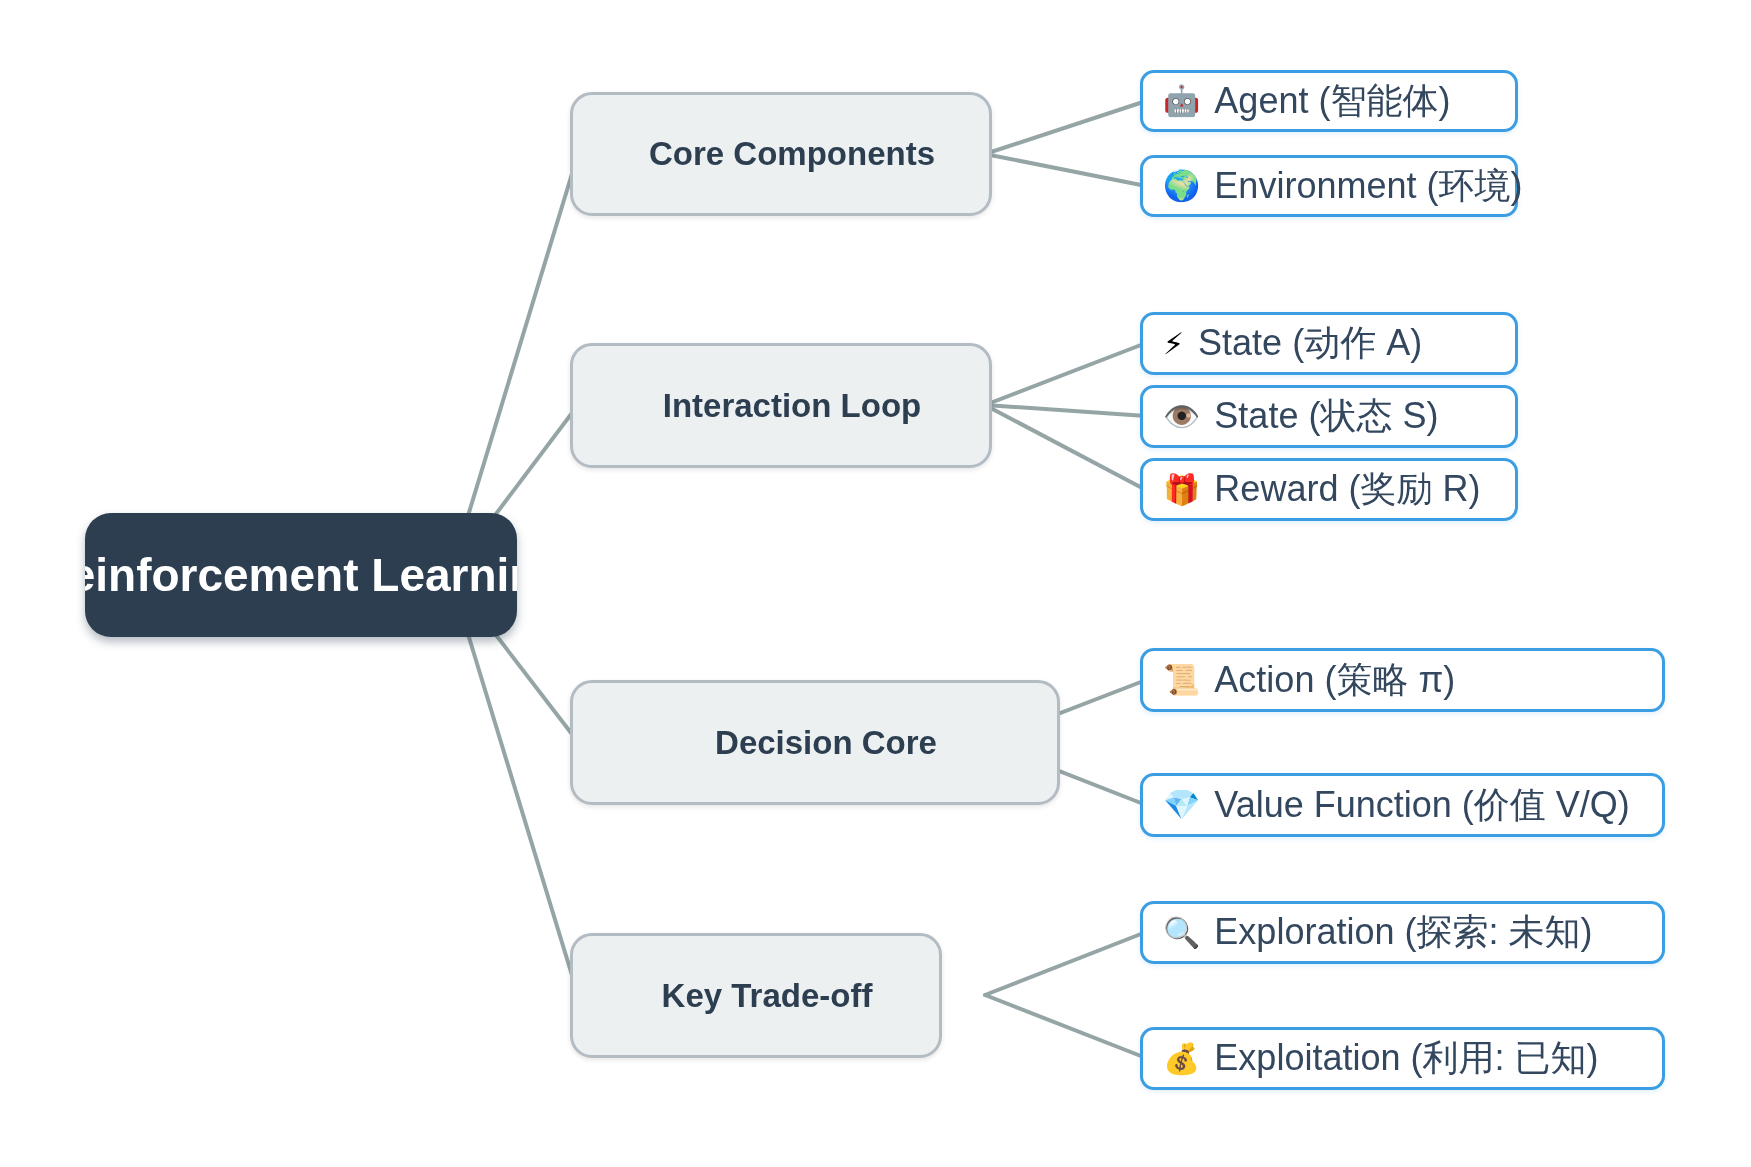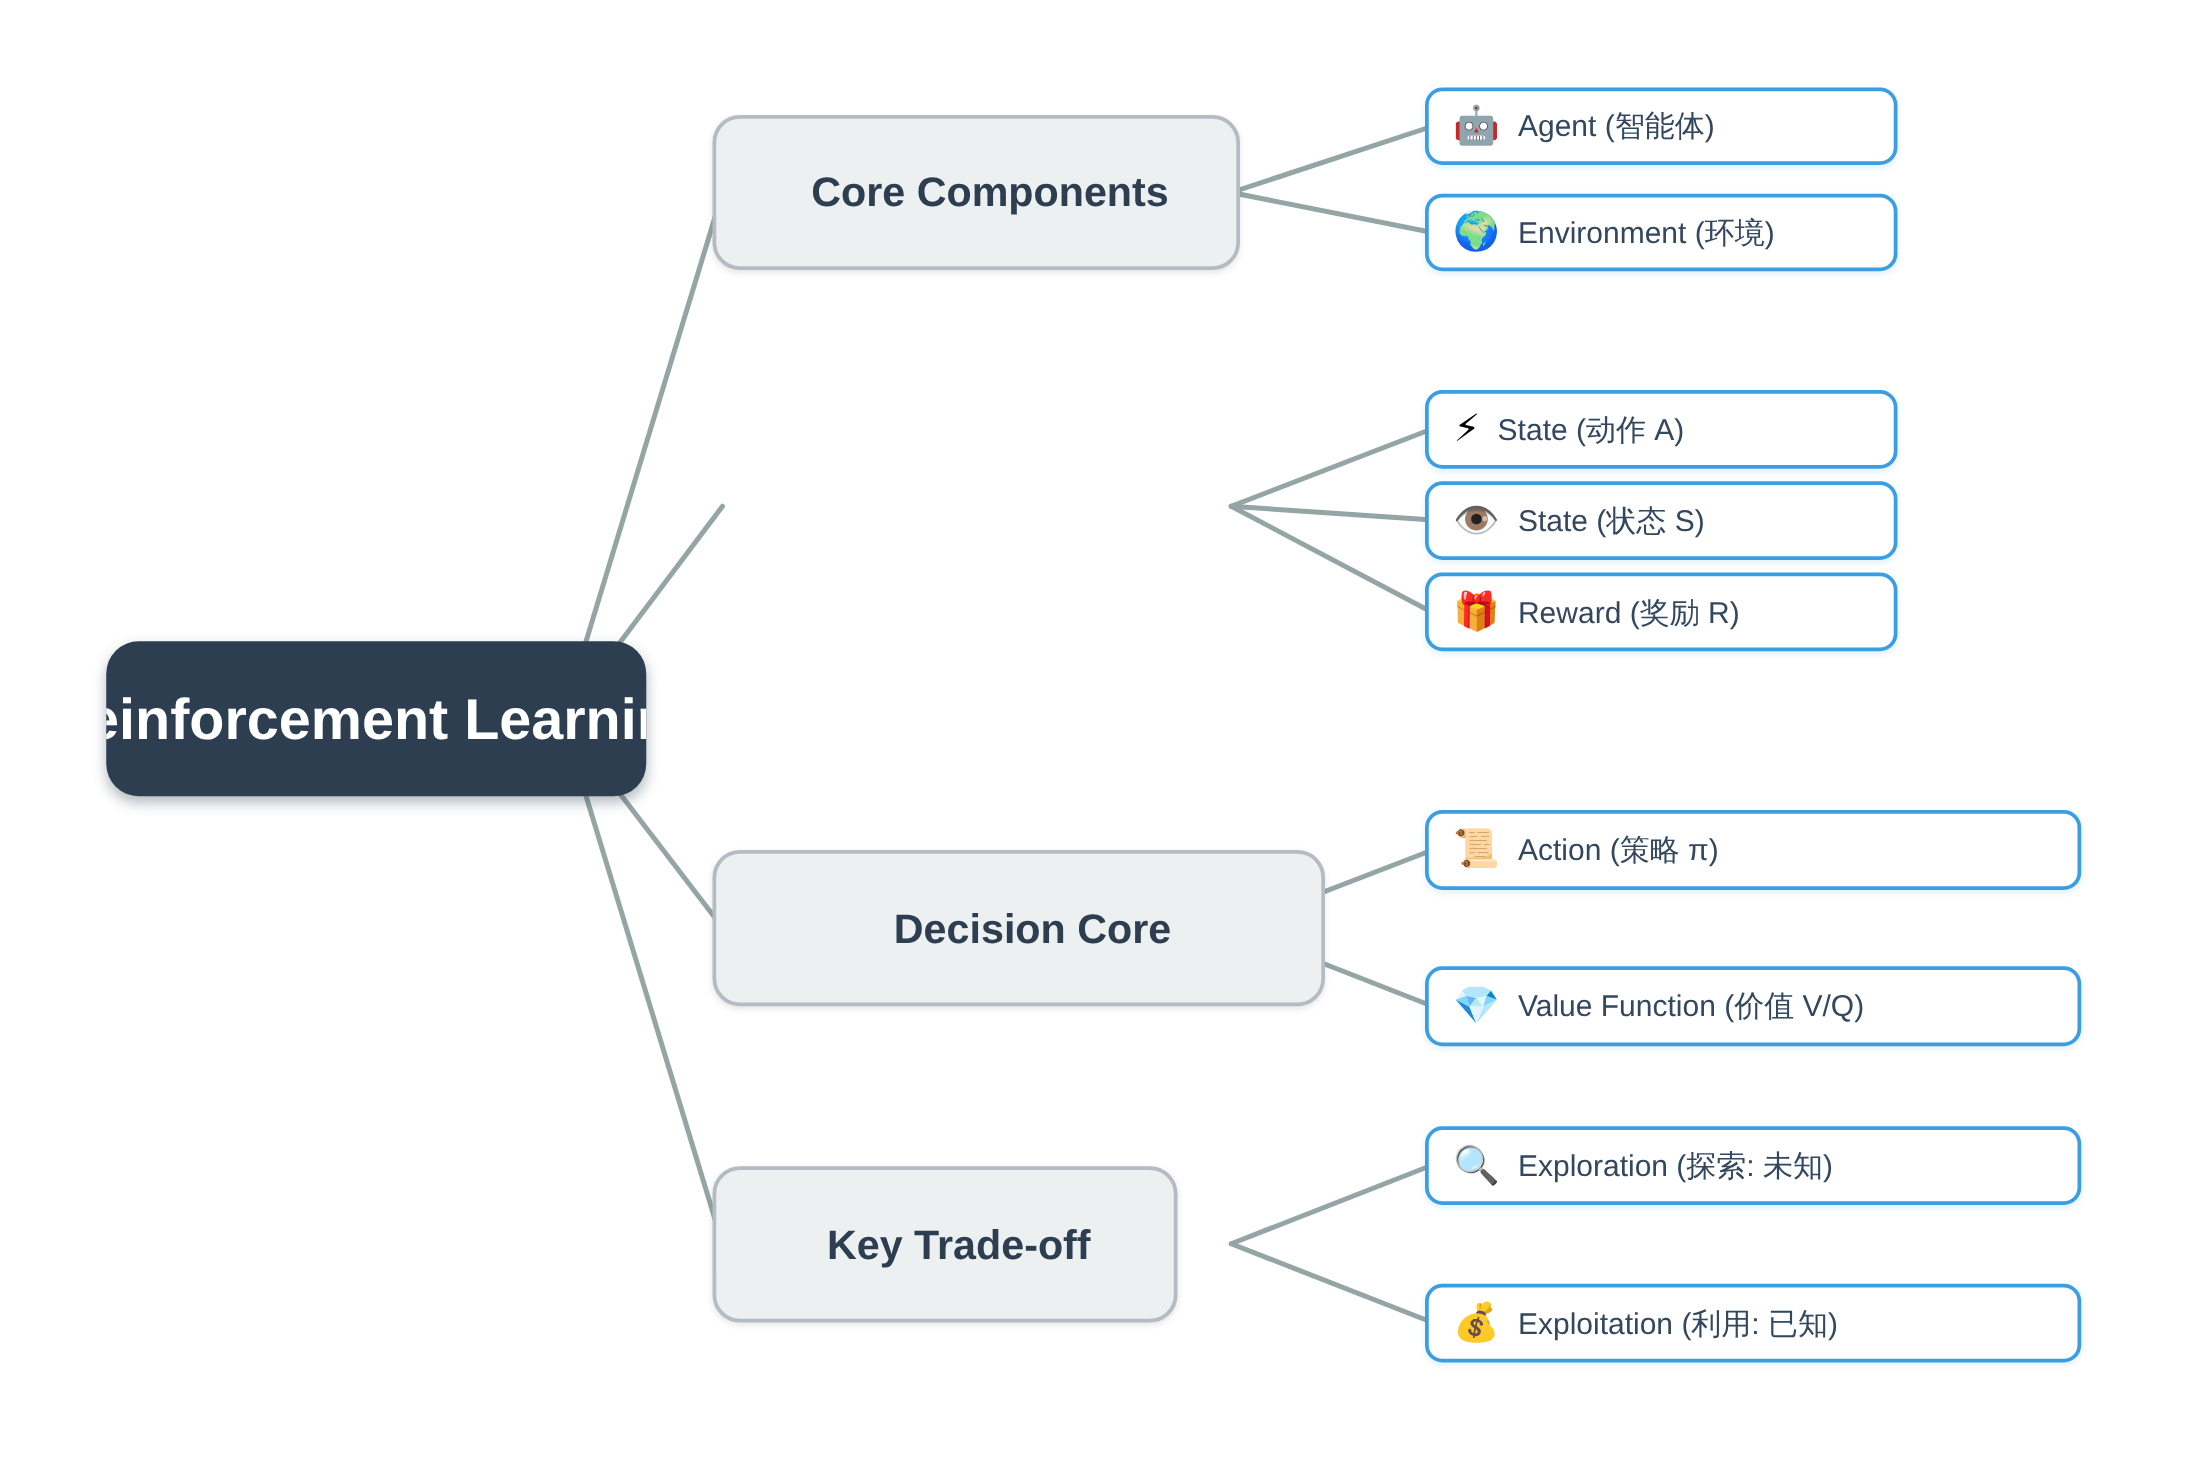--- a/index.html
+++ b/index.html
@@ -49,21 +49,21 @@
     box-shadow:0 2px 5px rgba(52,152,219,0.15);
   }
   .leaf .icon{
     font-size:30px;
     line-height:1;
     margin-right:14px;
     flex:0 0 auto;
   }
   .leaf-label{
     color:#33475f;
-    font-size:24px;
+    font-size:36px;
     white-space:nowrap;
   }
 </style>
 </head>
 <body>
 
 <div class="canvas">
 
   <svg class="links" width="1751" height="1167" viewBox="0 0 1751 1167">
 
@@ -82,20 +82,23 @@
     <line x1="985" y1="995" x2="1146" y2="932"></line>
     <line x1="985" y1="995" x2="1146" y2="1058"></line>
   </svg>
 
   <div class="node root" style="left:85px;top:513px;width:432px;height:124px;">
     <span class="root-label">Reinforcement Learning</span>
   </div>
 
   <div class="node branch" style="left:570px;top:92px;width:422px;height:124px;">
     <span class="branch-label">Core Components</span>
+  </div>
+  <div class="node branch" style="left:570px;top:343px;width:422px;height:125px;">
+    <span class="branch-label">Interaction Loop</span>
   </div>
   <div class="node branch" style="left:570px;top:680px;width:490px;height:125px;">
     <span class="branch-label">Decision Core</span>
   </div>
   <div class="node branch" style="left:570px;top:933px;width:372px;height:125px;">
     <span class="branch-label">Key Trade-off</span>
   </div>
 
   <div class="node leaf" style="left:1140px;top:70px;width:378px;height:62px;">
     <span class="icon">🤖</span>

